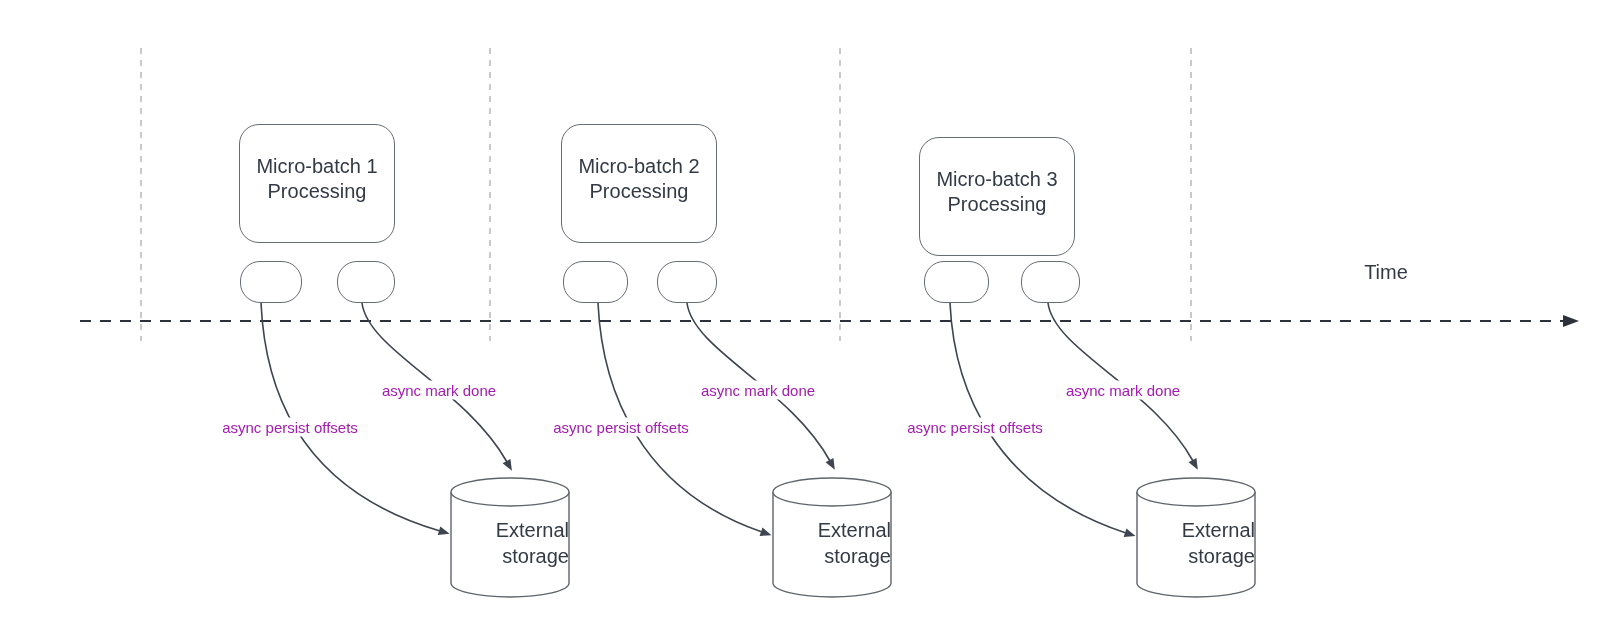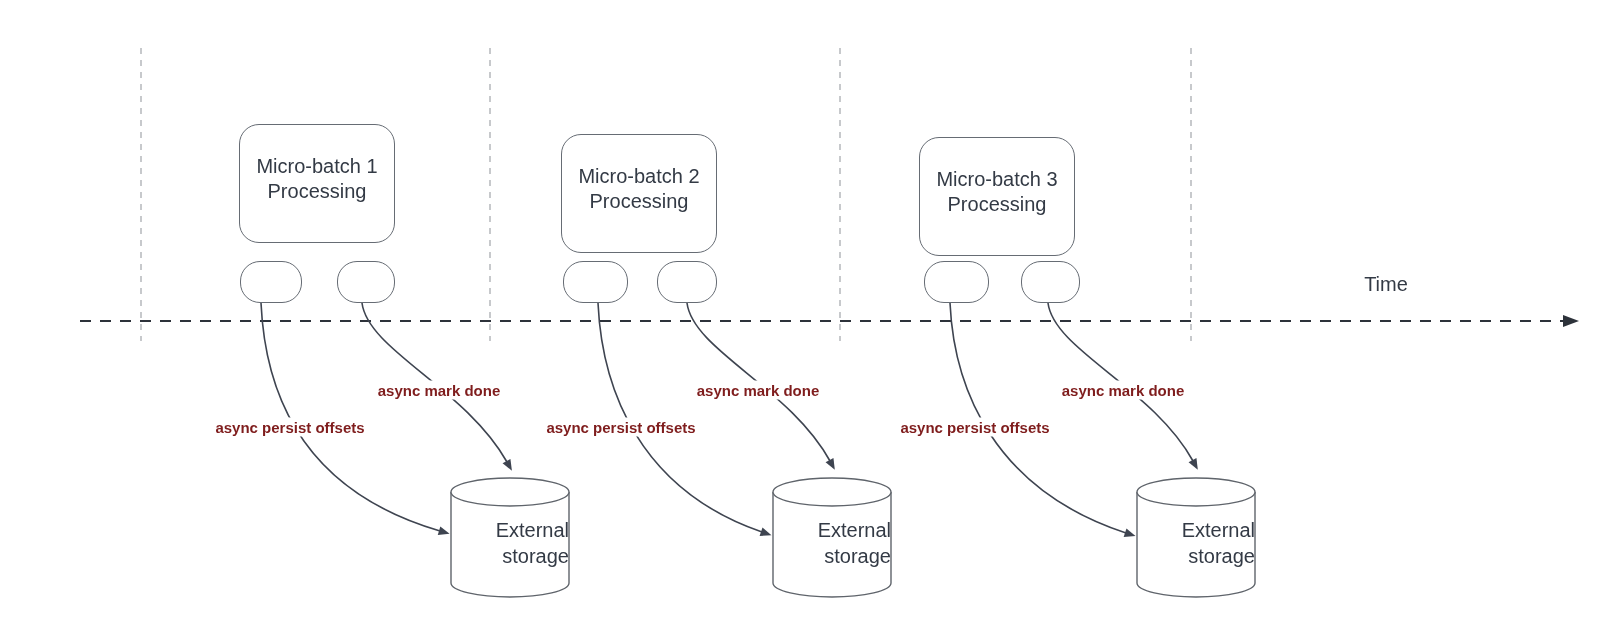--- a/index.html
+++ b/index.html
@@ -37,23 +37,23 @@
     color: #333a45;
   }
   .small-box {
     width: 62px;
     height: 42px;
   }
   .edge-label {
     position: absolute;
     transform: translate(-50%, -50%);
     white-space: nowrap;
-    font-weight: 700;
+    font-weight: 400;
     font-size: 15px;
-    color: #7f1d1d;
+    color: #a21caf;
     background: #ffffff;
     padding: 1px 3px;
   }
   .cyl-label {
     position: absolute;
     width: 118px;
     text-align: right;
     font-size: 20px;
     line-height: 26px;
     color: #333a45;
@@ -119,21 +119,21 @@
   </div>
   <div class="node-box small-box" style="left:240px; top:261px;"></div>
   <div class="node-box small-box" style="left:337px; top:261px; width:58px;"></div>
   <div class="edge-label" style="left:290px; top:427px;">async persist offsets</div>
   <div class="edge-label" style="left:439px; top:390px;">async mark done</div>
   <div class="cyl-label" style="left:451px; top:517px;">
     <div>External</div>
     <div>storage</div>
   </div>
 
-  <div class="node-box big-box" style="left:561px; top:124px;margin-top:10px;">
+  <div class="node-box big-box" style="left:561px; top:124px;">
     <div>Micro-batch 2</div>
     <div>Processing</div>
   </div>
   <div class="node-box small-box" style="left:563px; top:261px; width:65px;"></div>
   <div class="node-box small-box" style="left:657px; top:261px; width:60px;"></div>
   <div class="edge-label" style="left:621px; top:427px;">async persist offsets</div>
   <div class="edge-label" style="left:758px; top:390px;">async mark done</div>
   <div class="cyl-label" style="left:773px; top:517px;">
     <div>External</div>
     <div>storage</div>
@@ -145,15 +145,15 @@
   </div>
   <div class="node-box small-box" style="left:924px; top:261px; width:65px;"></div>
   <div class="node-box small-box" style="left:1021px; top:261px; width:59px;"></div>
   <div class="edge-label" style="left:975px; top:427px;">async persist offsets</div>
   <div class="edge-label" style="left:1123px; top:390px;">async mark done</div>
   <div class="cyl-label" style="left:1137px; top:517px;">
     <div>External</div>
     <div>storage</div>
   </div>
 
-  <div class="time-label" style="left:1386px; top:284px;text-align:right;">Time</div>
+  <div class="time-label" style="left:1386px; top:272px;text-align:right;">Time</div>
 
 </div>
 
 </body></html>

